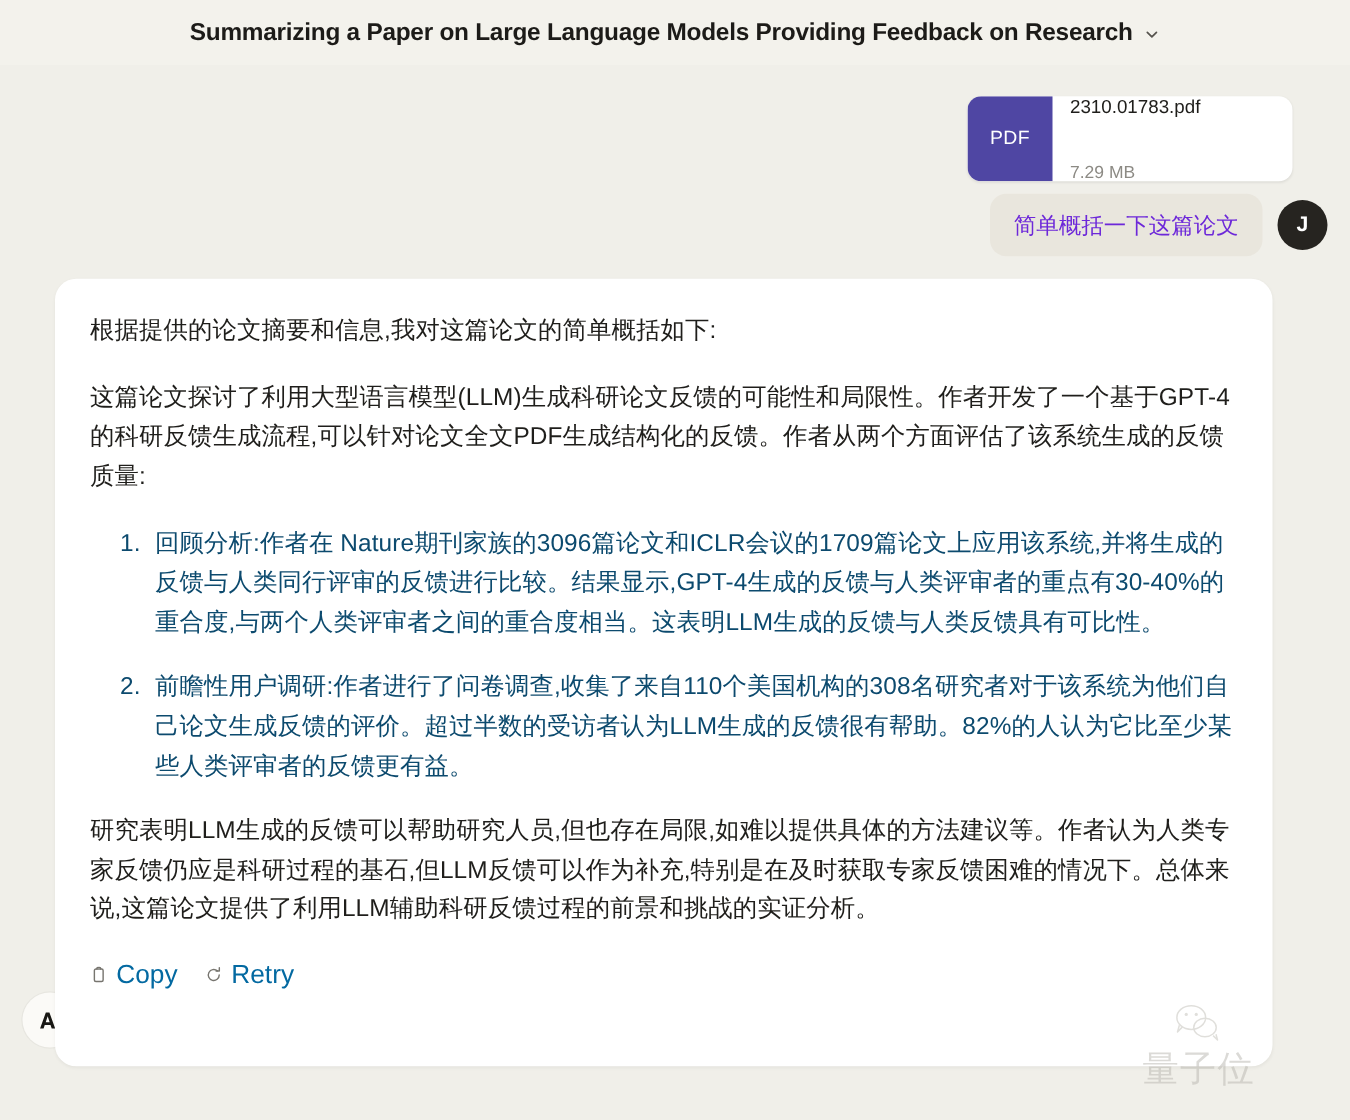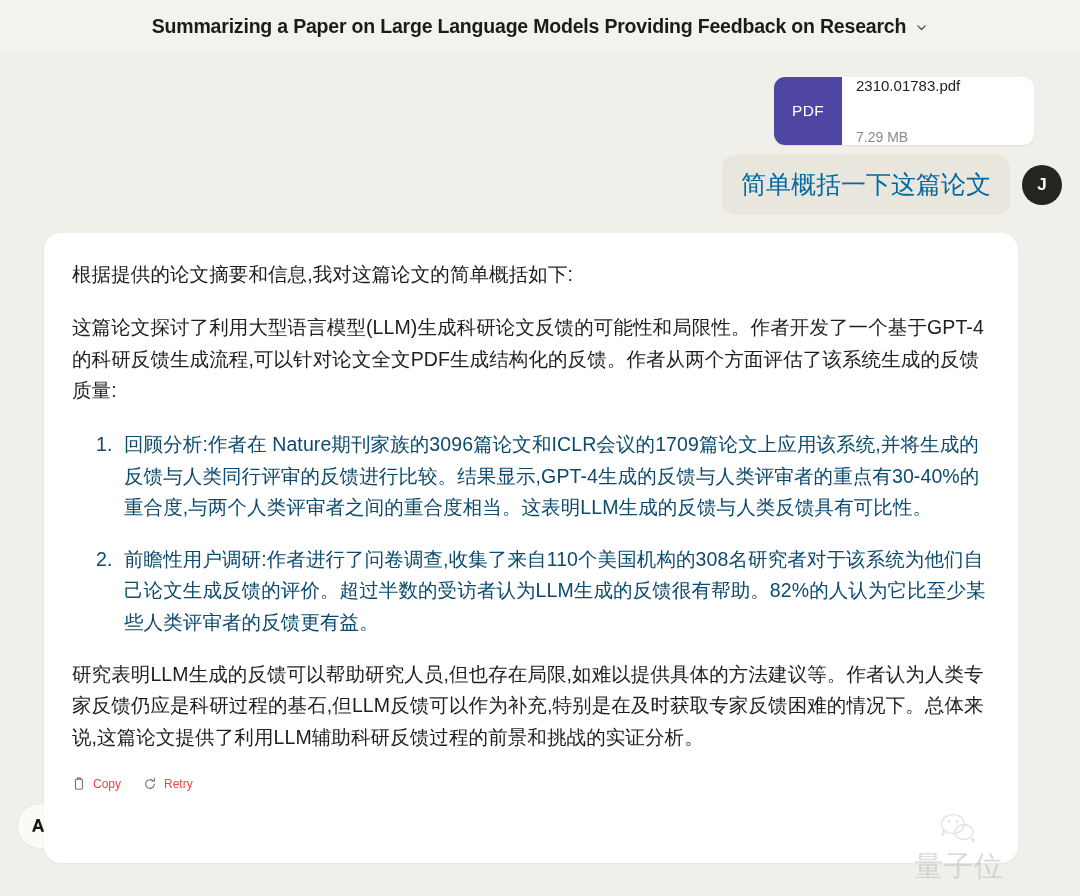--- a/index.html
+++ b/index.html
@@ -100,23 +100,23 @@
     align-items: center;
     justify-content: flex-end;
     gap: 12px;
     margin-top: 10px;
     padding-right: 18px;
   }
   .user-bubble {
     background: #e9e6dd;
     border-radius: 13px;
     padding: 13px 19px;
-    font-size: 25px;
+    font-size: 18px;
     line-height: 1.35;
-    color: #0369a1;
+    color: #6d28d9;
     max-width: 620px;
   }
   .user-avatar {
     width: 40px; height: 40px;
     flex: 0 0 40px;
     border-radius: 50%;
     background: #262420;
     color: #ffffff;
     display: flex;
     align-items: center;
@@ -179,22 +179,22 @@
     display: flex;
     align-items: center;
     gap: 22px;
     margin-top: 18px;
     padding-bottom: 4px;
   }
   .action-btn {
     display: inline-flex;
     align-items: center;
     gap: 7px;
-    font-size: 12px;
-    color: #ef4444;
+    font-size: 21px;
+    color: #0369a1;
     cursor: pointer;
     background: none;
     border: none;
     padding: 2px 0;
     font-family: inherit;
   }
   .action-btn svg { display: block; }
 
   
   .watermark {

